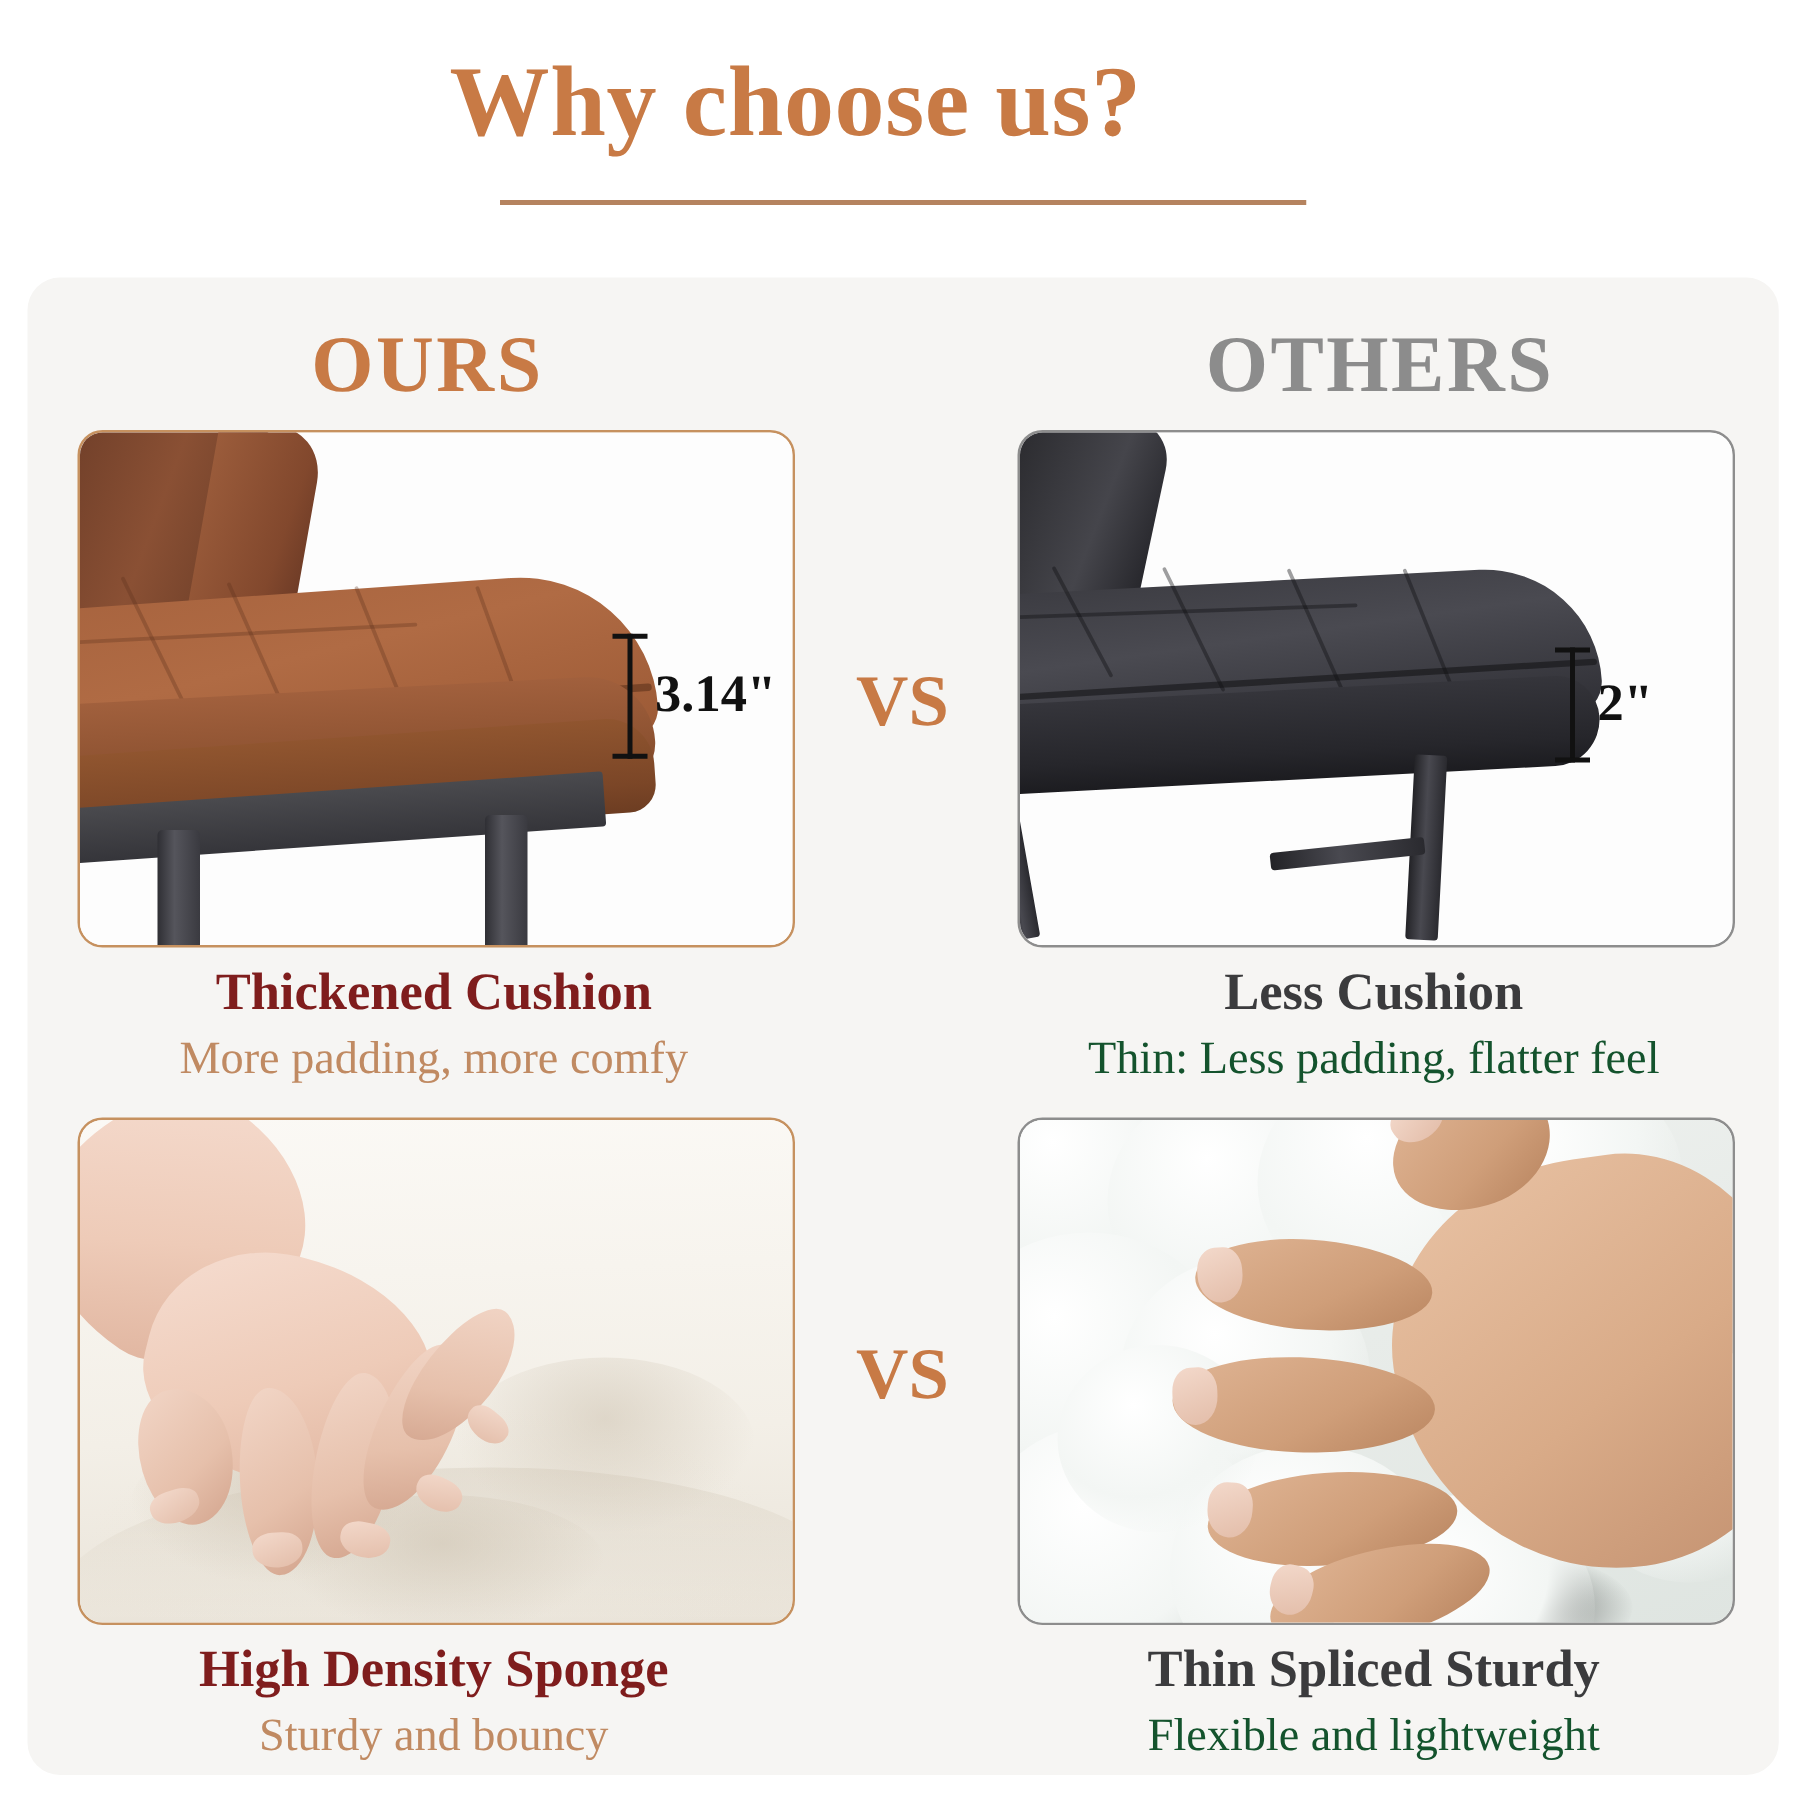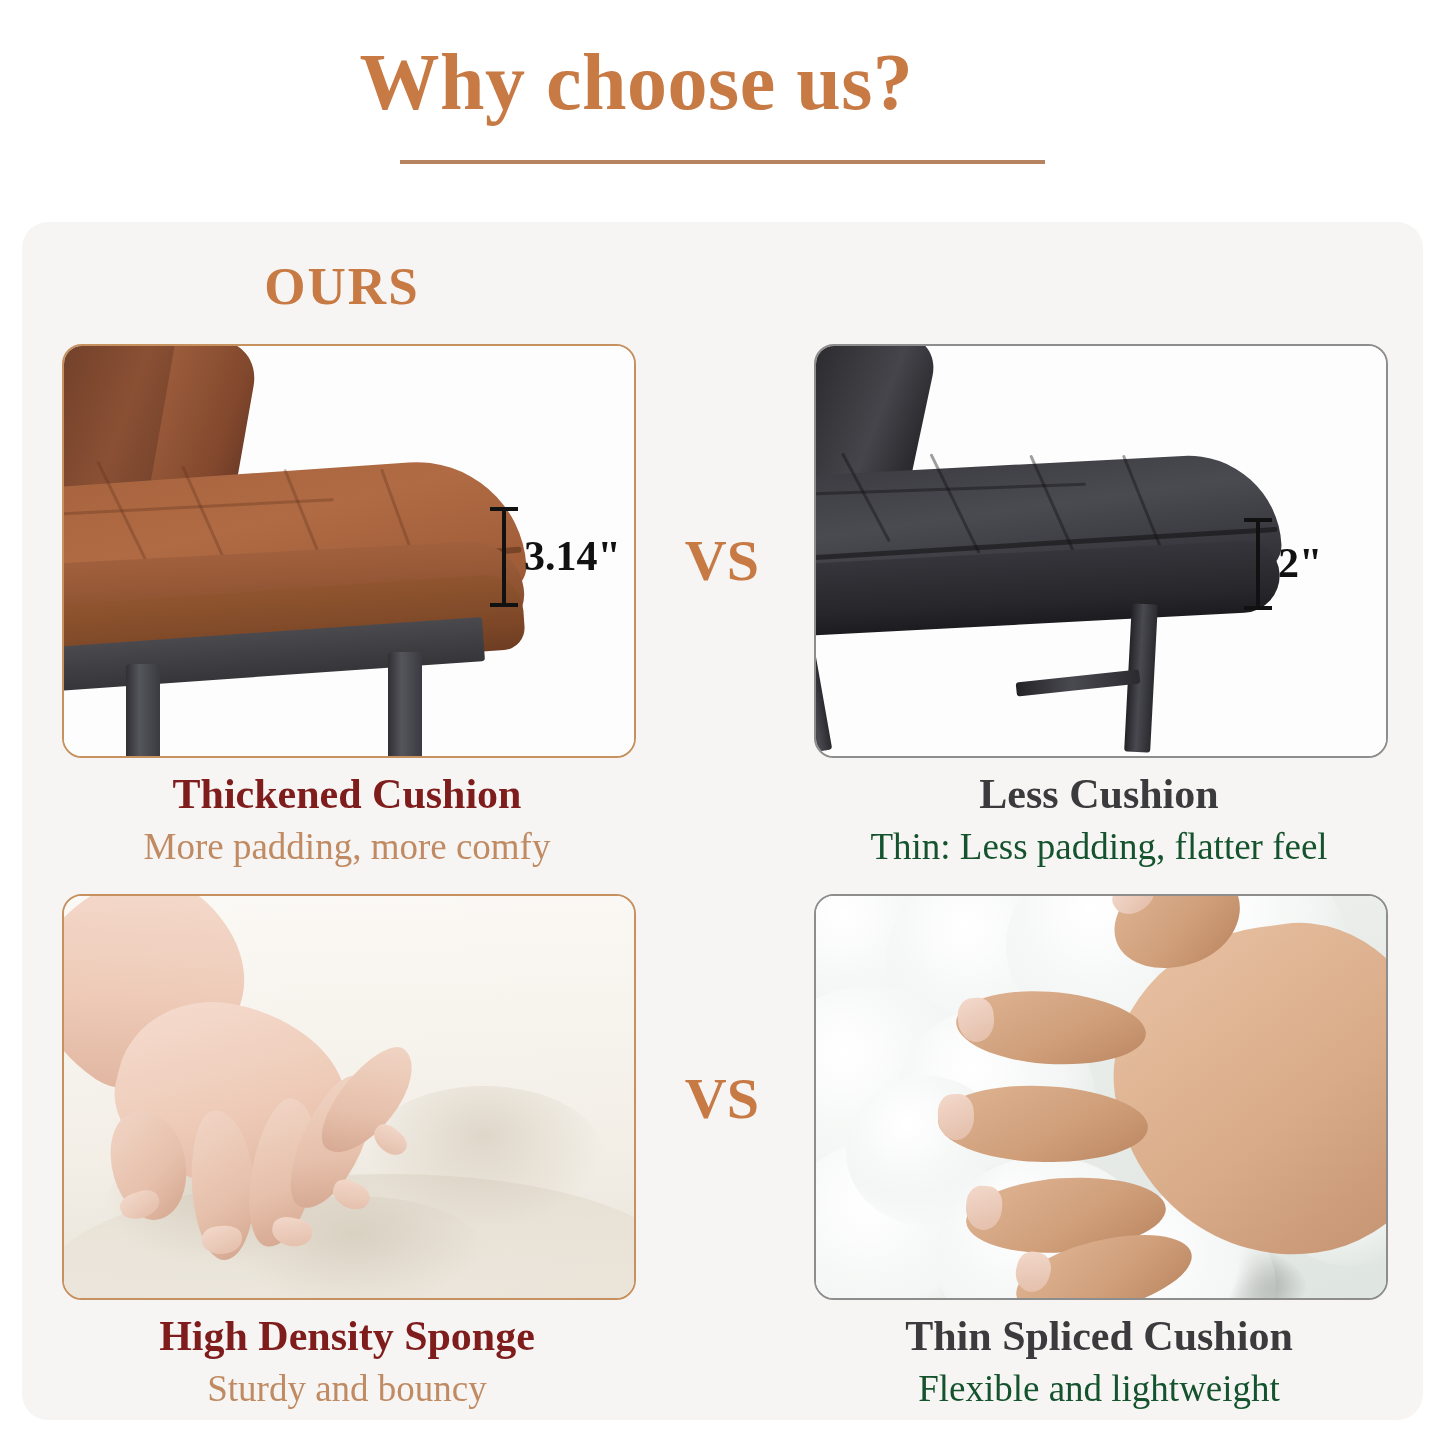--- a/index.html
+++ b/index.html
@@ -45,21 +45,21 @@
     width: 1401px;
     height: 1198px;
     background: #f6f5f3;
     border-radius: 26px;
   }
 
   
   .col-header {
     position: absolute;
     top: 38px;
-    font-size: 53px;
+    font-size: 64px;
     font-weight: bold;
     letter-spacing: 2px;
     line-height: 1;
   }
   .col-header.ours {
     left: 0;
     width: 640px;
     text-align: center;
     color: #c87a45;
   }
@@ -338,20 +338,21 @@
 </style>
 </head>
 <body>
 
 <div class="page-title">Why choose us?</div>
 <div class="title-divider"></div>
 
 <div class="compare-card">
 
   <div class="col-header ours">OURS</div>
+  <div class="col-header others">OTHERS</div>
 
   <div class="vs-label vs-top">VS</div>
   <div class="vs-label vs-bot">VS</div>
 
   <div class="panel ours-frame panel-tl">
     <div class="panel-inner">
       <div class="chair-brown-bg"></div>
       <div class="cb-back"></div>
       <div class="cb-back2"></div>
       <div class="cb-seat-top"></div>
@@ -480,17 +481,17 @@
 
         <div class="hand-part skin-d2" style="left:150px; top:282px; width:200px; height:74px; border-radius:48% 52% 52% 48% / 50% 50% 50% 50%; transform:rotate(-4deg);"></div>
         <div class="nail" style="position:absolute; left:150px; top:290px; width:36px; height:44px; transform:rotate(4deg);"></div>
 
         <div class="hand-part skin-d2" style="left:198px; top:344px; width:180px; height:70px; border-radius:48% 52% 52% 48% / 50% 50% 50% 50%; transform:rotate(-14deg);"></div>
         <div class="nail" style="position:absolute; left:200px; top:356px; width:34px; height:40px; transform:rotate(14deg);"></div>
       </div>
     </div>
   </div>
   <div class="caption cap-br cool">
-    <div class="cap-title">Thin Spliced Cushion</div>
+    <div class="cap-title">Thin Spliced Sturdy</div>
     <div class="cap-sub">Flexible and lightweight</div>
   </div>
 
 </div>
 
 </body></html>

